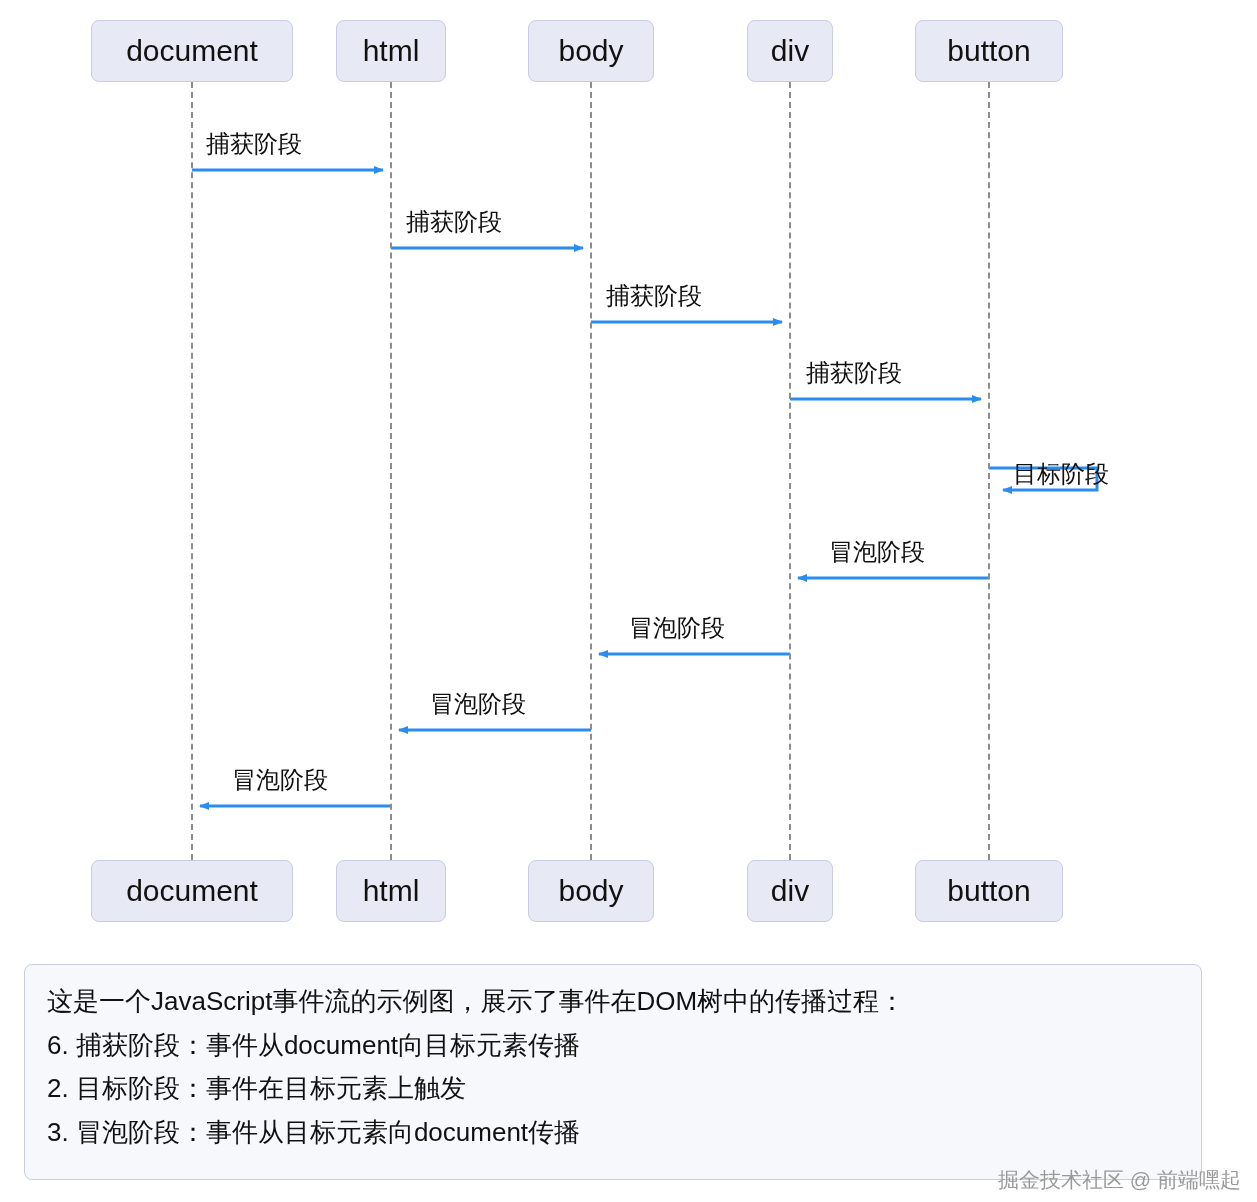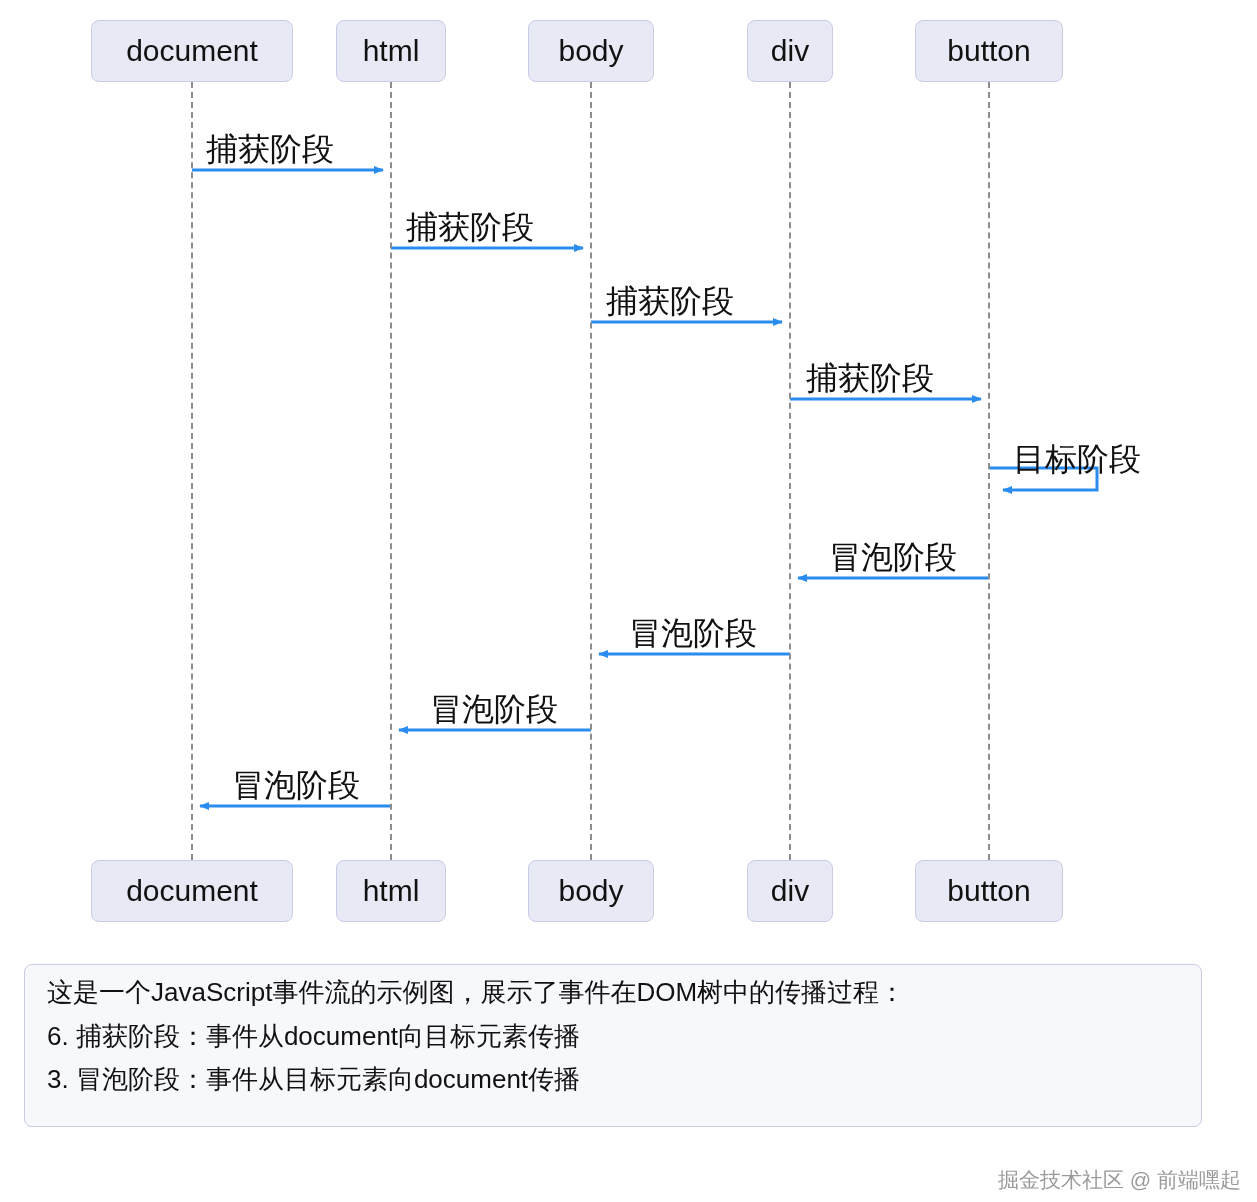--- a/index.html
+++ b/index.html
@@ -35,42 +35,42 @@
     box-sizing: border-box;
     height: 62px;
   }
   .lifeline-line {
     position: absolute;
     width: 0;
     border-left: 2px dashed #8d8d8d;
   }
   .msg-label {
     position: absolute;
-    font-size: 32px;
+    font-size: 24px;
     color: #111111;
     white-space: nowrap;
   }
   .arrow-svg {
     position: absolute;
     left: 0;
     top: 0;
     width: 1257px;
     height: 960px;
     pointer-events: none;
   }
   #caption {
     position: absolute;
     left: 24px;
     top: 964px;
     width: 1178px;
     box-sizing: border-box;
     background: #f7f8fc;
     border: 1px solid #c9cce4;
     border-radius: 8px;
-    padding: 9px 22px 20px 22px;
+    padding: 18px 22px 20px 22px;
   }
   #caption p {
     margin: 0 0 6px 0;
     font-size: 26px;
     line-height: 1.45;
     color: #111111;
   }
   #caption p:last-child { margin-bottom: 7px; }
   #watermark {
     position: absolute;
@@ -137,26 +137,27 @@
       <span>button</span>
     </div>
     <div class="lifeline-box" style="left: 915px; top: 860px; width: 148px;">
       <span>button</span>
     </div>
     <div class="lifeline-line" style="left: 988px; top: 82px; height: 778px;"></div>
     <div class="msg-label" style="left: 206px; top: 128px;">捕获阶段</div>
     <div class="msg-label" style="left: 406px; top: 206px;">捕获阶段</div>
     <div class="msg-label" style="left: 606px; top: 280px;">捕获阶段</div>
     <div class="msg-label" style="left: 806px; top: 357px;">捕获阶段</div>
-    <div class="msg-label" style="left: 1013px; top: 438px;">目标阶段</div>
+    <div class="msg-label" style="left: 1013px; top: 458px;">目标阶段</div>
     <div class="msg-label" style="left: 829px; top: 536px;">冒泡阶段</div>
     <div class="msg-label" style="left: 629px; top: 612px;">冒泡阶段</div>
     <div class="msg-label" style="left: 430px; top: 688px;">冒泡阶段</div>
     <div class="msg-label" style="left: 232px; top: 764px;">冒泡阶段</div>
   </div>
 
 <div id="caption">
   <p>这是一个JavaScript事件流的示例图，展示了事件在DOM树中的传播过程：</p>
   <p>6. 捕获阶段：事件从document向目标元素传播</p>
+  <p>2. 目标阶段：事件在目标元素上触发</p>
   <p>3. 冒泡阶段：事件从目标元素向document传播</p>
 </div>
 
 <div id="watermark">掘金技术社区 @ 前端嘿起</div>
 
 </body></html>

